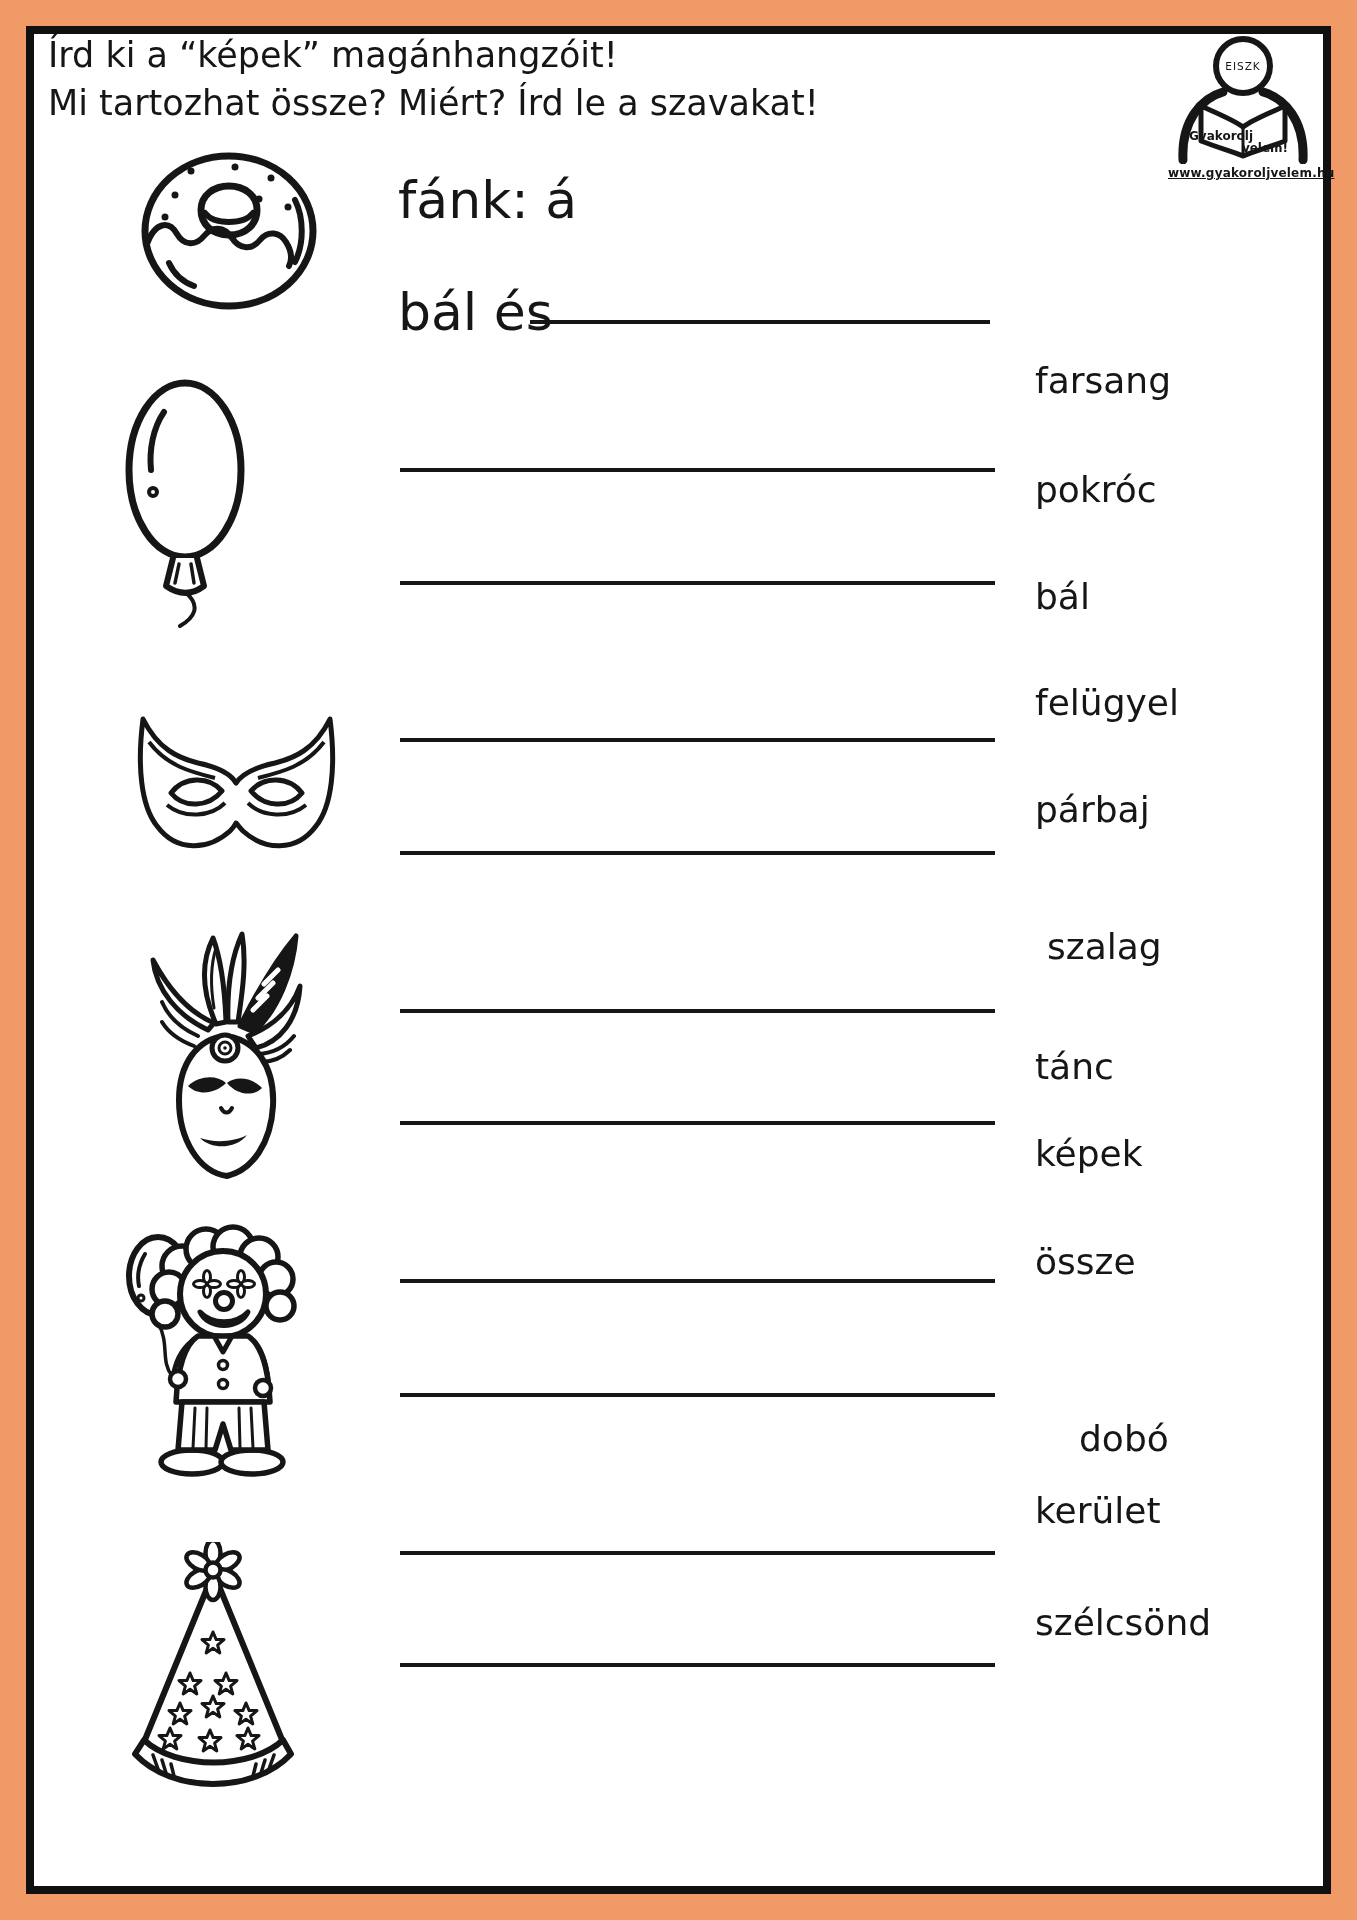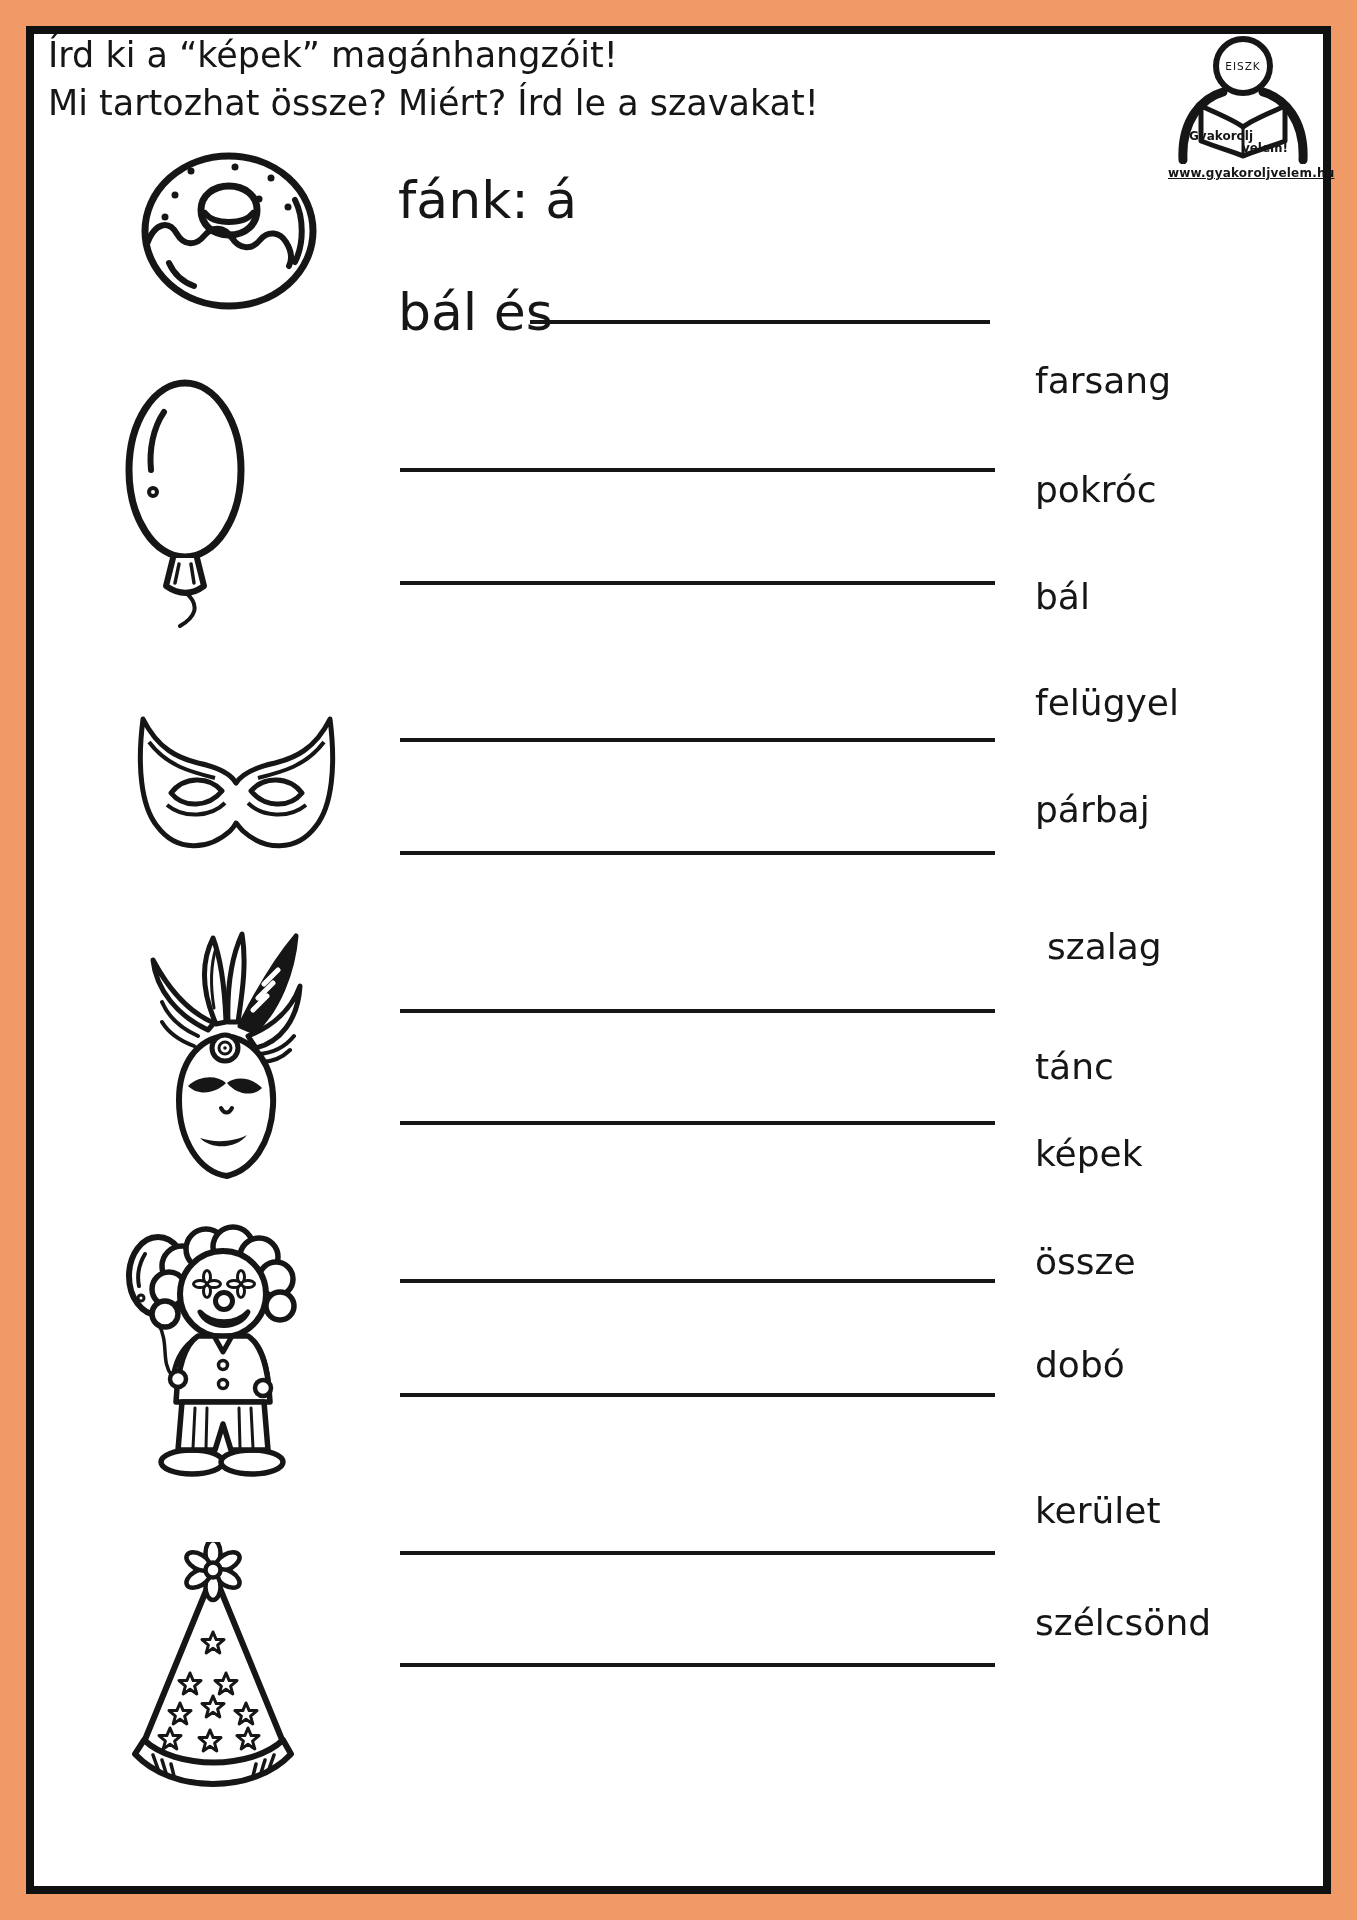--- a/index.html
+++ b/index.html
@@ -204,17 +204,17 @@
 
   <div class="word" style="top:359px;">farsang</div>
   <div class="word" style="top:468px;">pokróc</div>
   <div class="word" style="top:575px;">bál</div>
   <div class="word" style="top:681px;">felügyel</div>
   <div class="word" style="top:788px;">párbaj</div>
   <div class="word" style="top:925px;margin-left:12px;">szalag</div>
   <div class="word" style="top:1026px;margin-top:19px;">tánc</div>
   <div class="word" style="top:1132px;">képek</div>
   <div class="word" style="top:1240px;">össze</div>
-  <div class="word" style="top:1343px;">dobó</div>
+  <div class="word" style="top:1417px;margin-left:44px;">dobó</div>
   <div class="word" style="top:1489px;">kerület</div>
   <div class="word" style="top:1601px;">szélcsönd</div>
 
 </div>
 
 </body></html>

